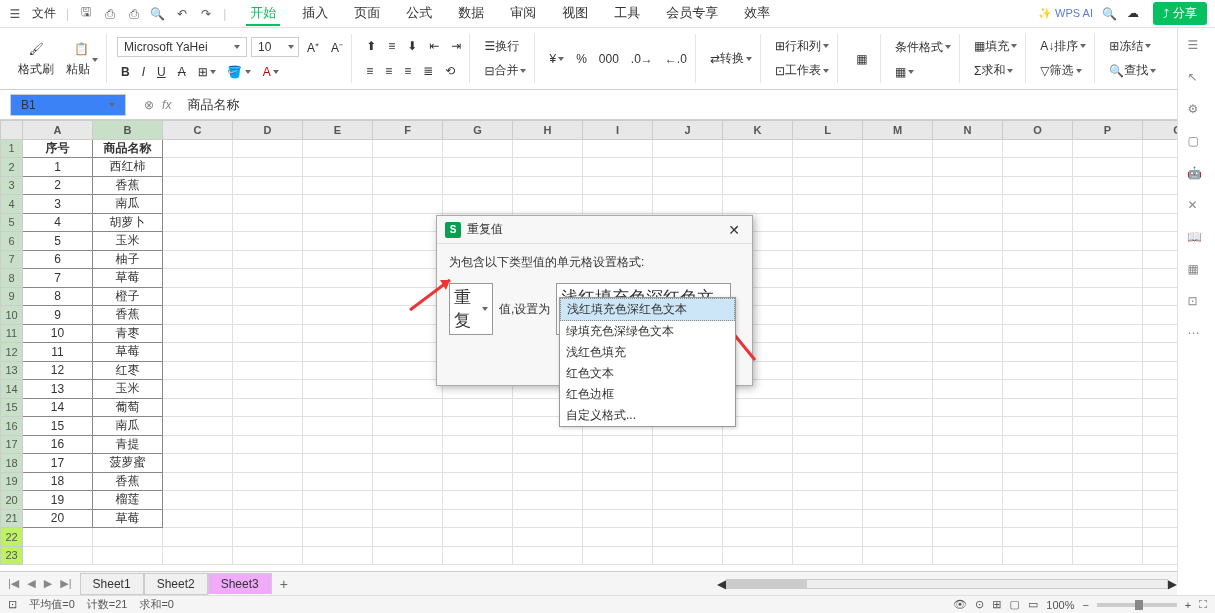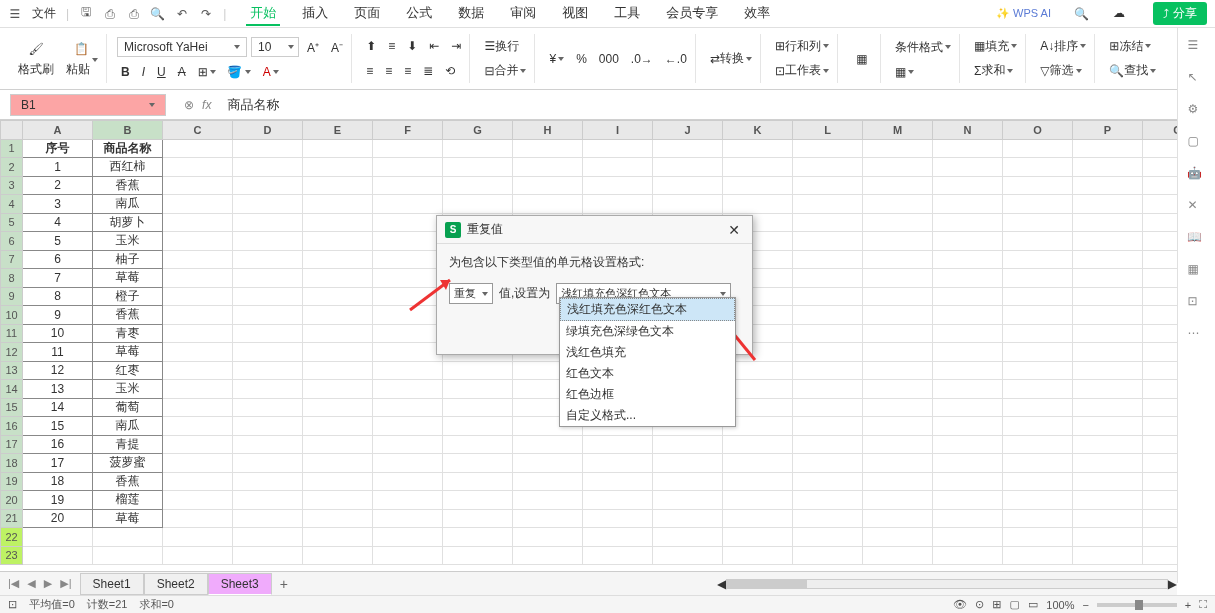--- a/index.html
+++ b/index.html
@@ -5,41 +5,41 @@
 * { margin: 0; padding: 0; box-sizing: border-box; font-family: "Microsoft YaHei", sans-serif; }
 body { width: 1215px; height: 613px; background: #fff; overflow: hidden; font-size: 12px; color: #333; position: relative; }
 
 
 .top-menu { display: flex; align-items: center; height: 28px; padding: 0 8px; border-bottom: 1px solid #e0e0e0; }
 .menu-left { display: flex; align-items: center; gap: 10px; }
 .menu-icon { width: 14px; height: 14px; display: inline-flex; align-items: center; justify-content: center; color: #555; cursor: pointer; }
 .menu-tabs { display: flex; gap: 18px; margin-left: 20px; }
 .menu-tab { font-size: 13px; color: #333; cursor: pointer; padding: 2px 4px; }
 .menu-tab.active { color: #07c160; border-bottom: 2px solid #07c160; }
-.menu-right { margin-left: auto; display: flex; align-items: center; gap: 24px; }
+.menu-right { margin-left: auto; display: flex; align-items: center; gap: 10px; }
 .share-btn { background: #07c160; color: #fff; padding: 3px 10px; border-radius: 3px; font-size: 12px; cursor: pointer; display: flex; align-items: center; gap: 4px; }
 .cloud-icon { width: 16px; height: 16px; }
 
 
 .ribbon { display: flex; align-items: stretch; padding: 6px 10px; border-bottom: 1px solid #d0d0d0; gap: 6px; height: 62px; }
 .ribbon-group { display: flex; flex-direction: column; justify-content: space-around; padding: 0 4px; border-right: 1px solid #e5e5e5; }
 .ribbon-group:last-child { border-right: none; }
 .ribbon-row { display: flex; align-items: center; gap: 4px; }
 .rbtn { display: flex; align-items: center; justify-content: center; padding: 2px 4px; cursor: pointer; border-radius: 2px; font-size: 12px; color: #333; white-space: nowrap; }
 .rbtn-stack { display: flex; flex-direction: column; align-items: center; justify-content: center; gap: 2px; cursor: pointer; padding: 2px 4px; }
 .rbtn-stack .ric { width: 20px; height: 20px; }
 .ric { width: 16px; height: 16px; display: inline-flex; align-items: center; justify-content: center; }
 .caret { width: 0; height: 0; border-left: 3px solid transparent; border-right: 3px solid transparent; border-top: 4px solid #666; margin-left: 2px; }
 .font-select { border: 1px solid #ccc; padding: 2px 6px; font-size: 12px; display: flex; align-items: center; justify-content: space-between; background: #fff; cursor: pointer; gap: 15px; }
 .font-select.name { width: 130px; }
 .font-select.size { width: 48px; }
 
 
 .formula-bar { display: flex; align-items: center; height: 30px; border-bottom: 1px solid #d0d0d0; }
-.cell-ref { width: 156px; margin: 0 10px; border: 1px solid #ccc; padding: 3px 10px; font-size: 12px; display: flex; justify-content: space-between; align-items: center; background: #fca5a5; }
+.cell-ref { width: 116px; margin: 0 10px; border: 1px solid #ccc; padding: 3px 10px; font-size: 12px; display: flex; justify-content: space-between; align-items: center; background: #3b82f6; }
 .fx-icons { display: flex; gap: 8px; padding: 0 8px; color: #888; }
 .formula-input { flex: 1; padding: 0 8px; font-size: 13px; }
 
 
 .sheet-area { position: relative; height: 445px; overflow: hidden; display: flex; }
 .grid { border-collapse: collapse; table-layout: fixed; }
 .corner { width: 22px; height: 18px; background: #e8e8e8; border: 1px solid #ccc; }
 .col-hdr { background: #e8e8e8; border: 1px solid #ccc; text-align: center; font-size: 11px; color: #555; height: 18px; width: 70px; }
 .col-hdr.sel { background: #c8e0c8; }
 .row-hdr { background: #bef264; border: 1px solid #ccc; text-align: center; font-size: 11px; color: #555; width: 22px; }
@@ -73,21 +73,21 @@
 .zoom-thumb { position: absolute; left: 38px; top: -3px; width: 8px; height: 10px; background: #888; }
 
 
 .dialog { position: absolute; left: 436px; top: 215px; width: 317px; background: #f7f7f7; border: 1px solid #aaa; box-shadow: 2px 2px 8px rgba(0,0,0,0.3); }
 .dialog-title { display: flex; align-items: center; padding: 5px 8px; font-size: 12px; border-bottom: 1px solid #ddd; }
 .dialog-title .ticon { width: 16px; height: 16px; background: #07a050; color: #fff; display: flex; align-items: center; justify-content: center; font-size: 10px; font-weight: bold; margin-right: 6px; border-radius: 2px; }
 .dialog-close { margin-left: auto; cursor: pointer; font-size: 14px; padding: 0 4px; }
 .dialog-body { padding: 10px 12px 50px; font-size: 12px; }
 .dialog-label { margin-bottom: 12px; }
 .dialog-controls { display: flex; align-items: center; gap: 6px; }
-.combo { border: 1px solid #999; background: #fff; padding: 2px 4px; display: flex; align-items: center; font-size: 11px; cursor: pointer; }
+.combo { border: 1px solid #999; background: #fff; padding: 2px 4px; display: flex; align-items: center; font-size: 17px; cursor: pointer; }
 .combo.small { width: 44px; justify-content: space-between; }
 .combo.big { width: 175px; justify-content: space-between; }
 
 
 .dropdown { position: absolute; left: 559px; top: 297px; width: 177px; background: #fff; border: 1px solid #999; box-shadow: 1px 1px 4px rgba(0,0,0,0.2); z-index: 100; }
 .dd-item { padding: 2px 6px; font-size: 12px; cursor: pointer; }
 .dd-item.highlight { background: #cde6f7; border: 1px dotted #888; }
 
 
 .arrow { position: absolute; pointer-events: none; }

